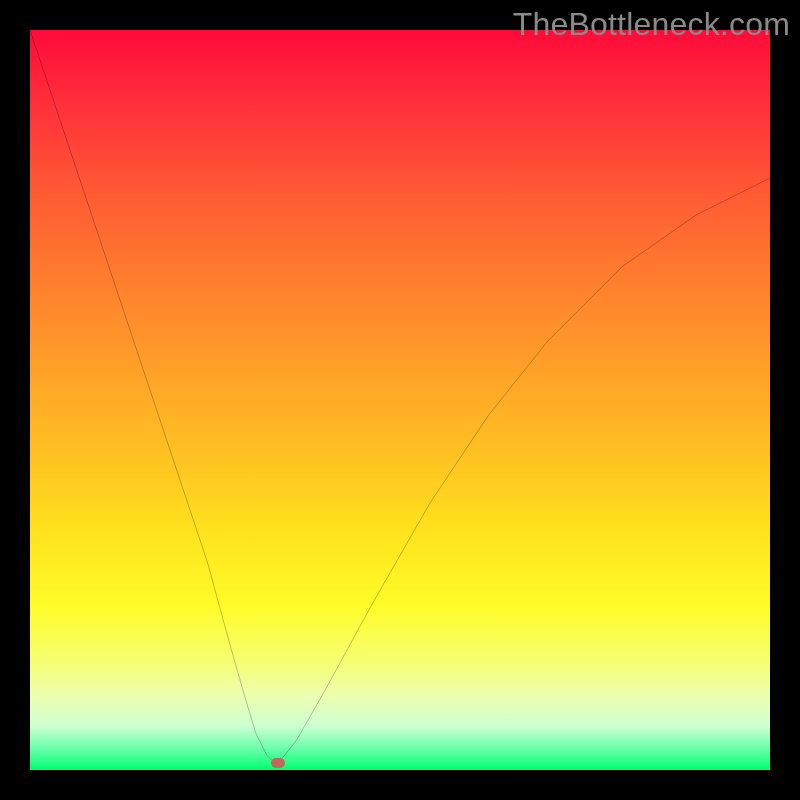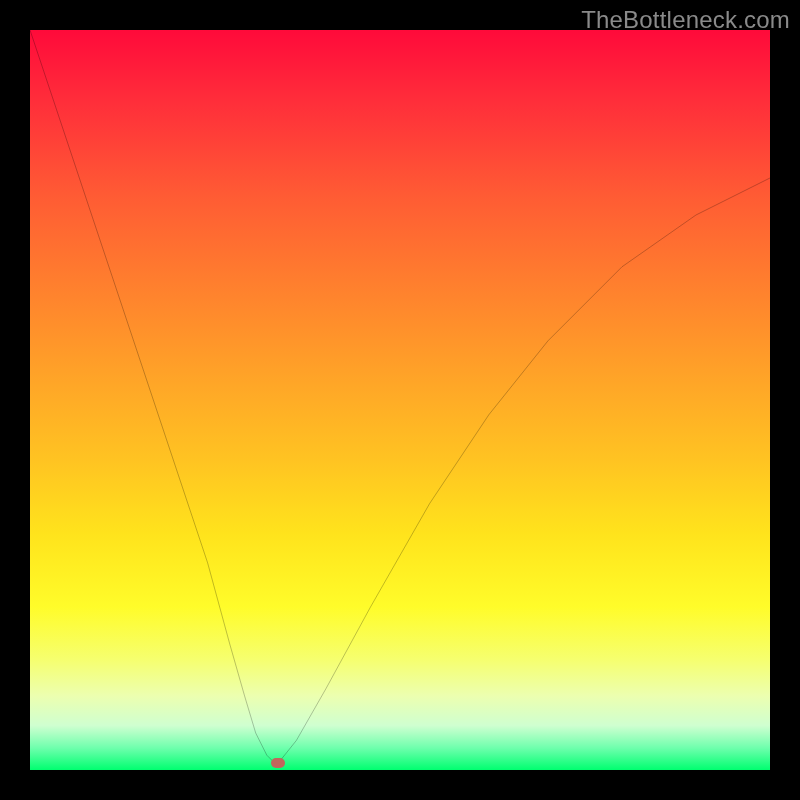--- a/index.html
+++ b/index.html
@@ -41,21 +41,21 @@
       #cfffd0 94%,
       #6fffad 97%,
       #00ff70 100%
     );
   }
   .watermark {
     position: absolute;
     top: 6px;
     right: 10px;
     color: #8a8a8a;
-    font-size: 24px;
+    font-size: 32px;
     font-weight: 400;
     letter-spacing: 0.2px;
     user-select: none;
   }
   svg.curve {
     position: absolute;
     left: 0;
     top: 0;
   }
   .marker {

